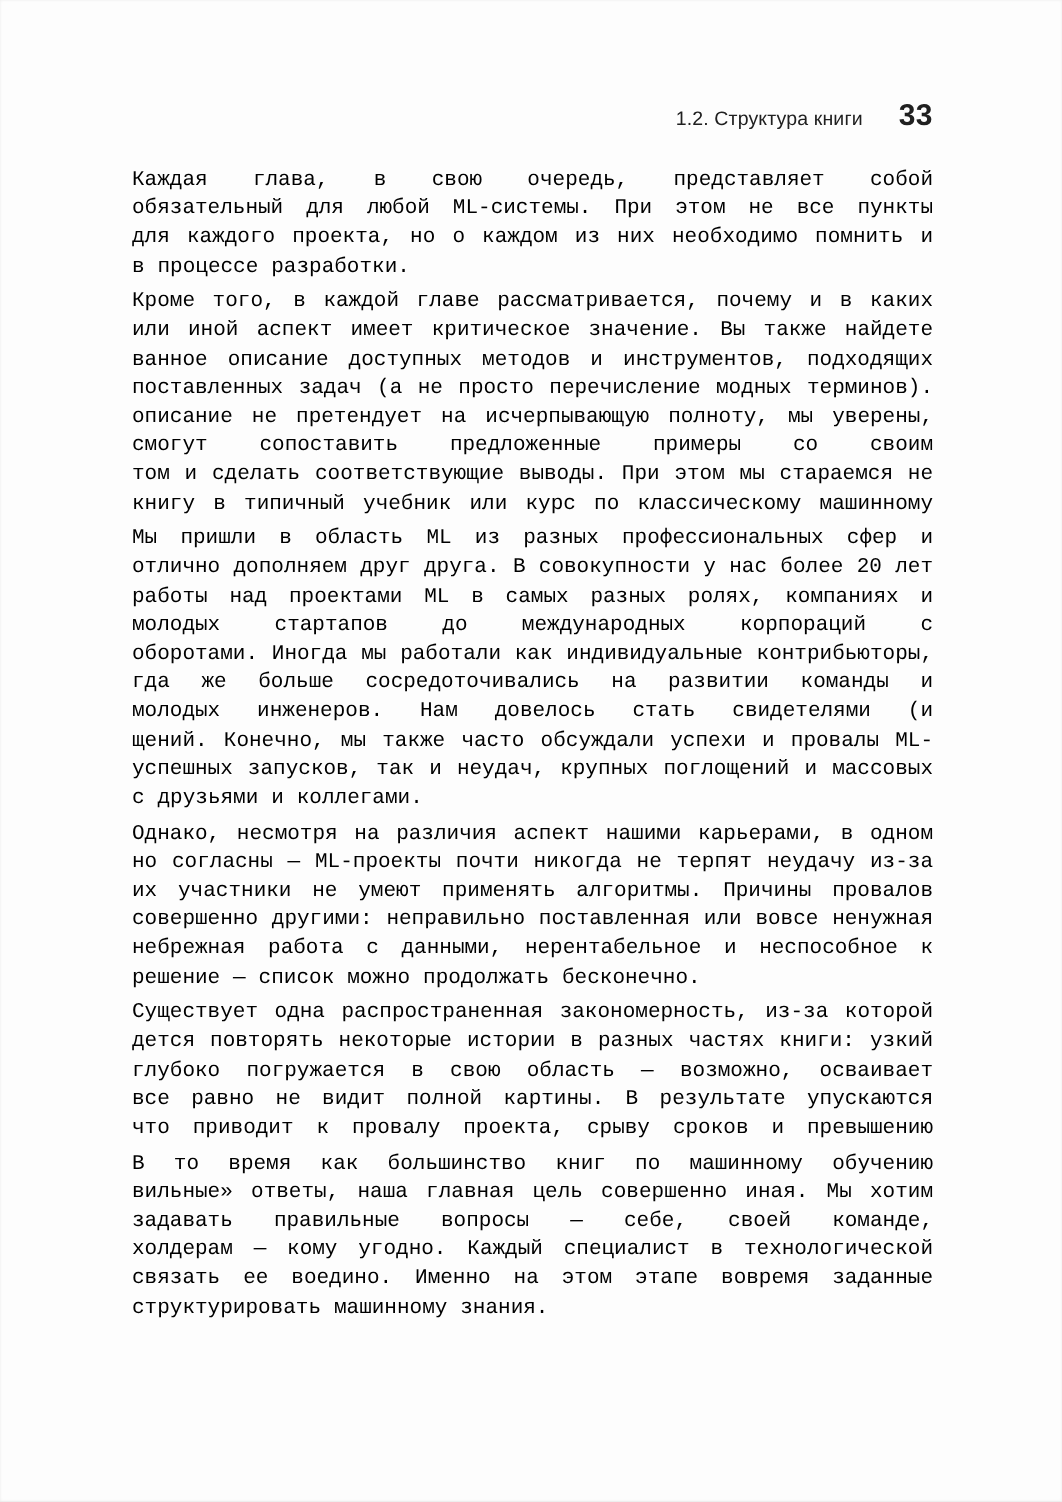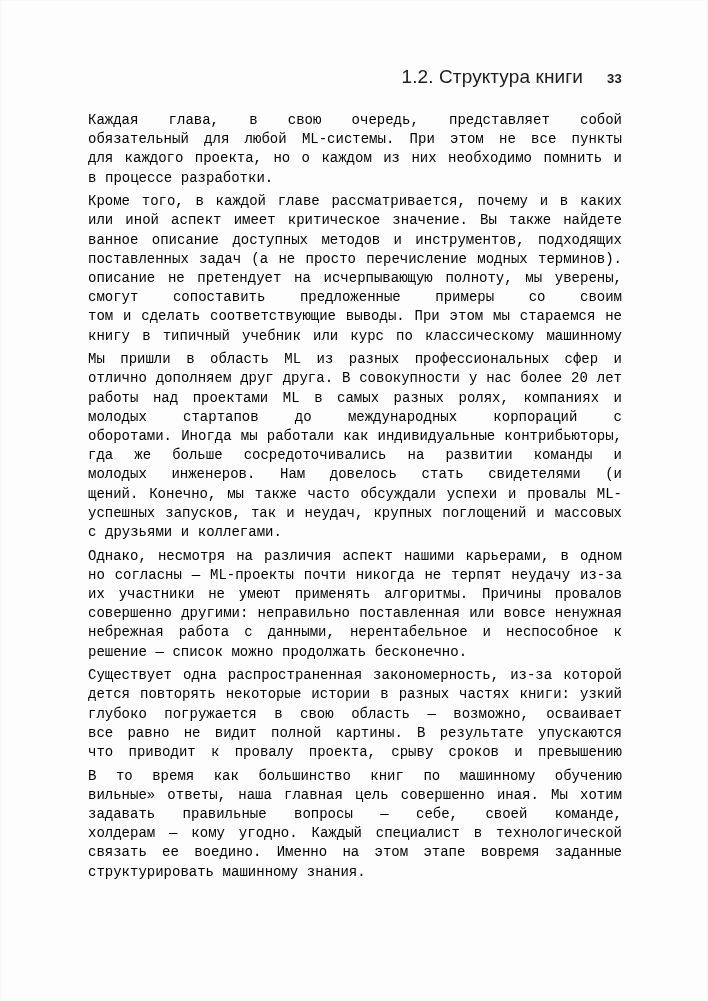--- a/index.html
+++ b/index.html
@@ -19,25 +19,25 @@
   .running-head {
     position: absolute;
     top: 66px;
     right: 86px;
     display: flex;
     align-items: baseline;
     font-family: "Liberation Sans", "DejaVu Sans", sans-serif;
     color: #202020;
   }
   .running-head .section {
-    font-size: 19px;
+    font-size: 13px;
     letter-spacing: 0.1px;
   }
   .running-head .pagenum {
-    font-size: 13px;
+    font-size: 20px;
     font-weight: 700;
     margin-left: 24px;
     letter-spacing: 0.3px;
   }
   
   .body-text {
     position: absolute;
     left: 88px;
     top: 111px;
     width: 534px;

